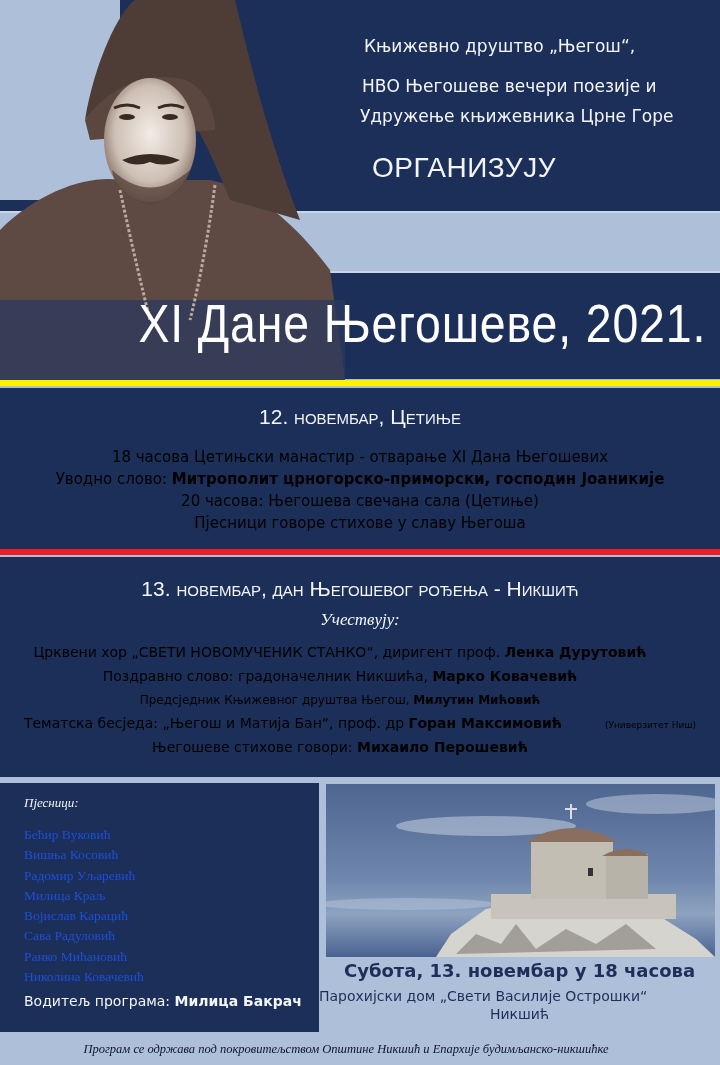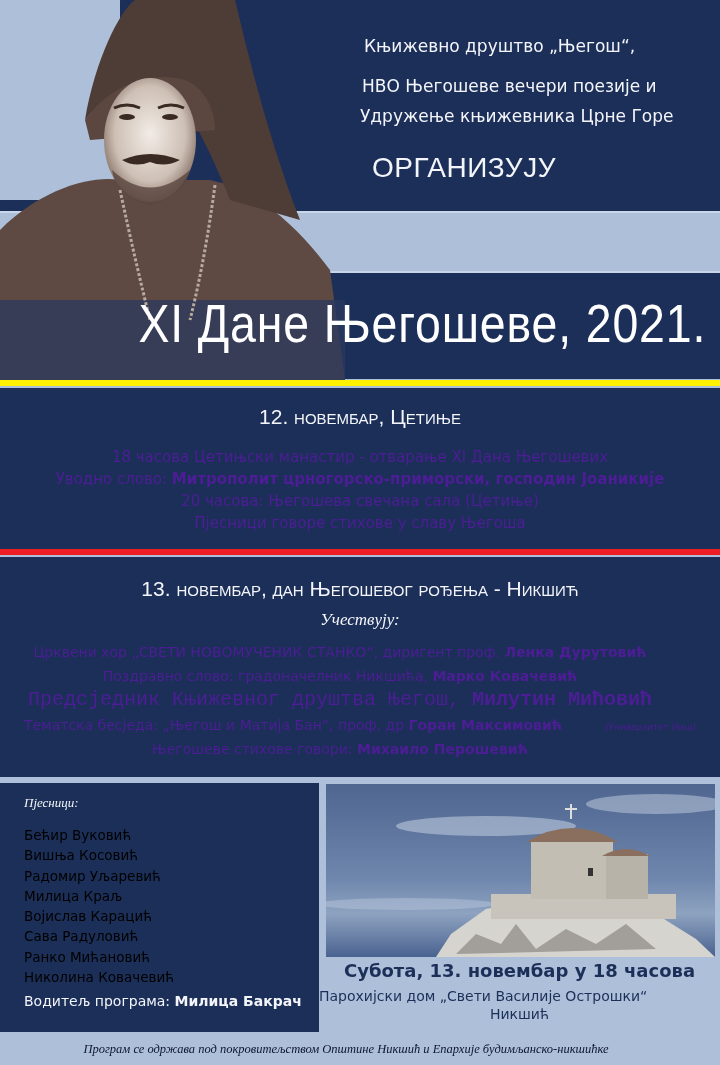--- a/index.html
+++ b/index.html
@@ -33,29 +33,29 @@
 
   #main-title {
     left: 0; width: 720px; top: 292px; text-align: right; padding-right: 16px; box-sizing: border-box;
     font-family: "Liberation Sans", sans-serif; font-size: 54px; color: #ffffff; letter-spacing: 1px;
     font-stretch: condensed; transform: scaleX(0.86); transform-origin: right center;
   }
 
   .center-col { left: 0; width: 720px; text-align: center; }
   .day-head { font-size: 21px; color: #f3f5fa; font-family: "Liberation Sans", sans-serif; }
   .sc { font-variant: small-caps; }
-  .line { font-size: 15px; color: #4c1d95; line-height: 22px; white-space: nowrap; }
+  .line { font-size: 15px; color: #000000; line-height: 22px; white-space: nowrap; }
   .line b { font-weight: bold; }
   .small { font-size: 9px; padding-left: 40px; }
   .italic-head { font-style: italic; font-size: 17px; color: #f3f5fa; }
 
   
   #poets-box { left: 0; top: 783px; width: 319px; height: 249px; }
   #poets-title { left: 24px; top: 795px; font-style: italic; font-size: 13px; font-family: "Liberation Serif", serif; color: #f3f5fa; }
-  #poets-list { left: 24px; top: 825px; font-size: 13.5px; line-height: 20.3px; color: #000000; }
+  #poets-list { left: 24px; top: 825px; font-size: 13.5px; line-height: 20.3px; color: #1d4ed8; font-family: Liberation Serif, serif; }
   #host-line { left: 24px; top: 993px; font-size: 14px; color: #f3f5fa; white-space: nowrap; }
 
   #photo { left: 326px; top: 784px; width: 389px; height: 173px; overflow: hidden; }
   #event-date { left: 319px; width: 401px; top: 960px; text-align: center; font-size: 18px; font-weight: bold; color: #1c2f58; white-space: nowrap; }
   #event-venue { left: 319px; width: 401px; top: 988px; text-align: left; font-size: 14px; color: #1c2f58; white-space: nowrap; }
   #event-city { left: 319px; width: 401px; top: 1006px; text-align: center; font-size: 14px; color: #1c2f58; }
 
   #footer { left: 0; width: 692px; top: 1042px; text-align: center; font-style: italic; font-size: 12.5px; color: #0d1530; font-family: "Liberation Serif", serif; white-space: nowrap; }
 </style>
 </head>
@@ -121,21 +121,21 @@
 </div>
 
 <div class="abs center-col day-head" style="top:577px;">
   <span>13.</span>
   <span class="sc">новембар, дан Његошевог рођења - Никшић</span>
 </div>
 <div class="abs center-col italic-head" style="top:610px; font-family:'Liberation Serif', serif;">Учествују:</div>
 <div class="abs center-col" style="top:641px;">
   <div class="line" style="font-size:14px;"><span>Црквени хор „СВЕТИ НОВОМУЧЕНИК СТАНКО“, диригент проф. </span><b>Ленка Дурутовић</b><span class="small"></span></div>
   <div class="line" style="font-size:14px;"><span>Поздравно слово: градоначелник Никшића, </span><b>Марко Ковачевић</b><span class="small"></span></div>
-  <div class="line" style="font-size:20px;font-family:Liberation Mono, monospace;"><span>Предсједник Књижевног друштва Његош, </span><b>Милутин Мићовић</b><span class="small"></span></div>
+  <div class="line" style="font-size:12px;"><span>Предсједник Књижевног друштва Његош, </span><b>Милутин Мићовић</b><span class="small"></span></div>
   <div class="line" style="font-size:14px;"><span>Тематска бесједа: „Његош и Матија Бан“, проф. др </span><b>Горан Максимовић</b><span class="small"> (Универзитет Ниш)</span></div>
   <div class="line" style="font-size:14px;"><span>Његошеве стихове говори: </span><b>Михаило Перошевић</b><span class="small"></span></div>
 </div>
 
 <div class="abs dark" id="poets-box"></div>
 <div class="abs" id="poets-title">Пјесници:</div>
 <div class="abs" id="poets-list">
   <div>Бећир Вуковић</div>
   <div>Вишња Косовић</div>
   <div>Радомир Уљаревић</div>

